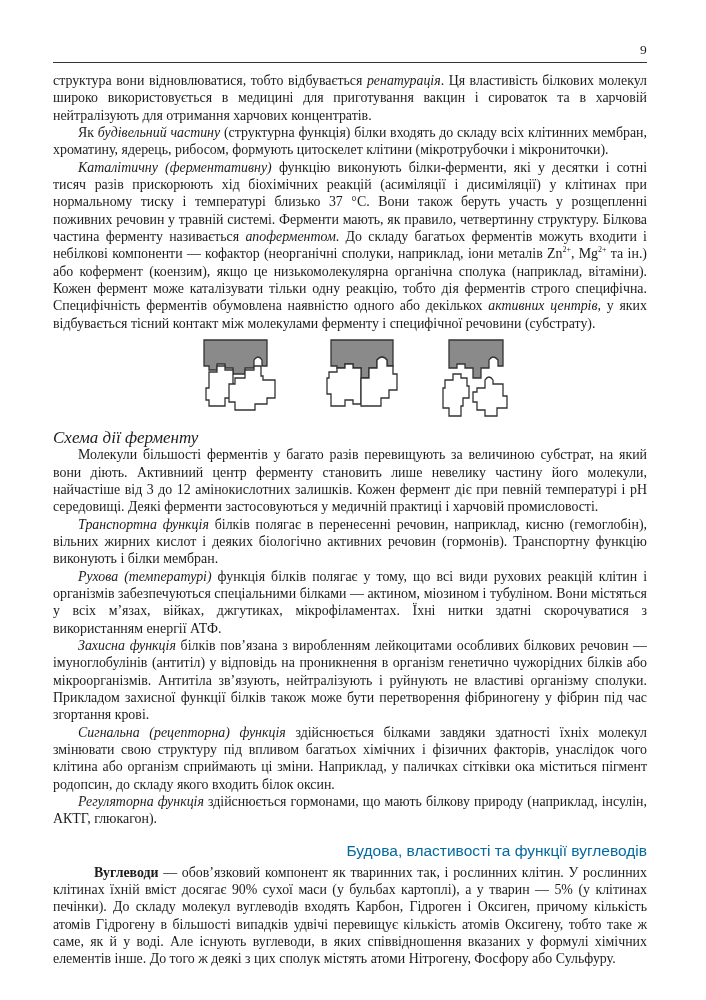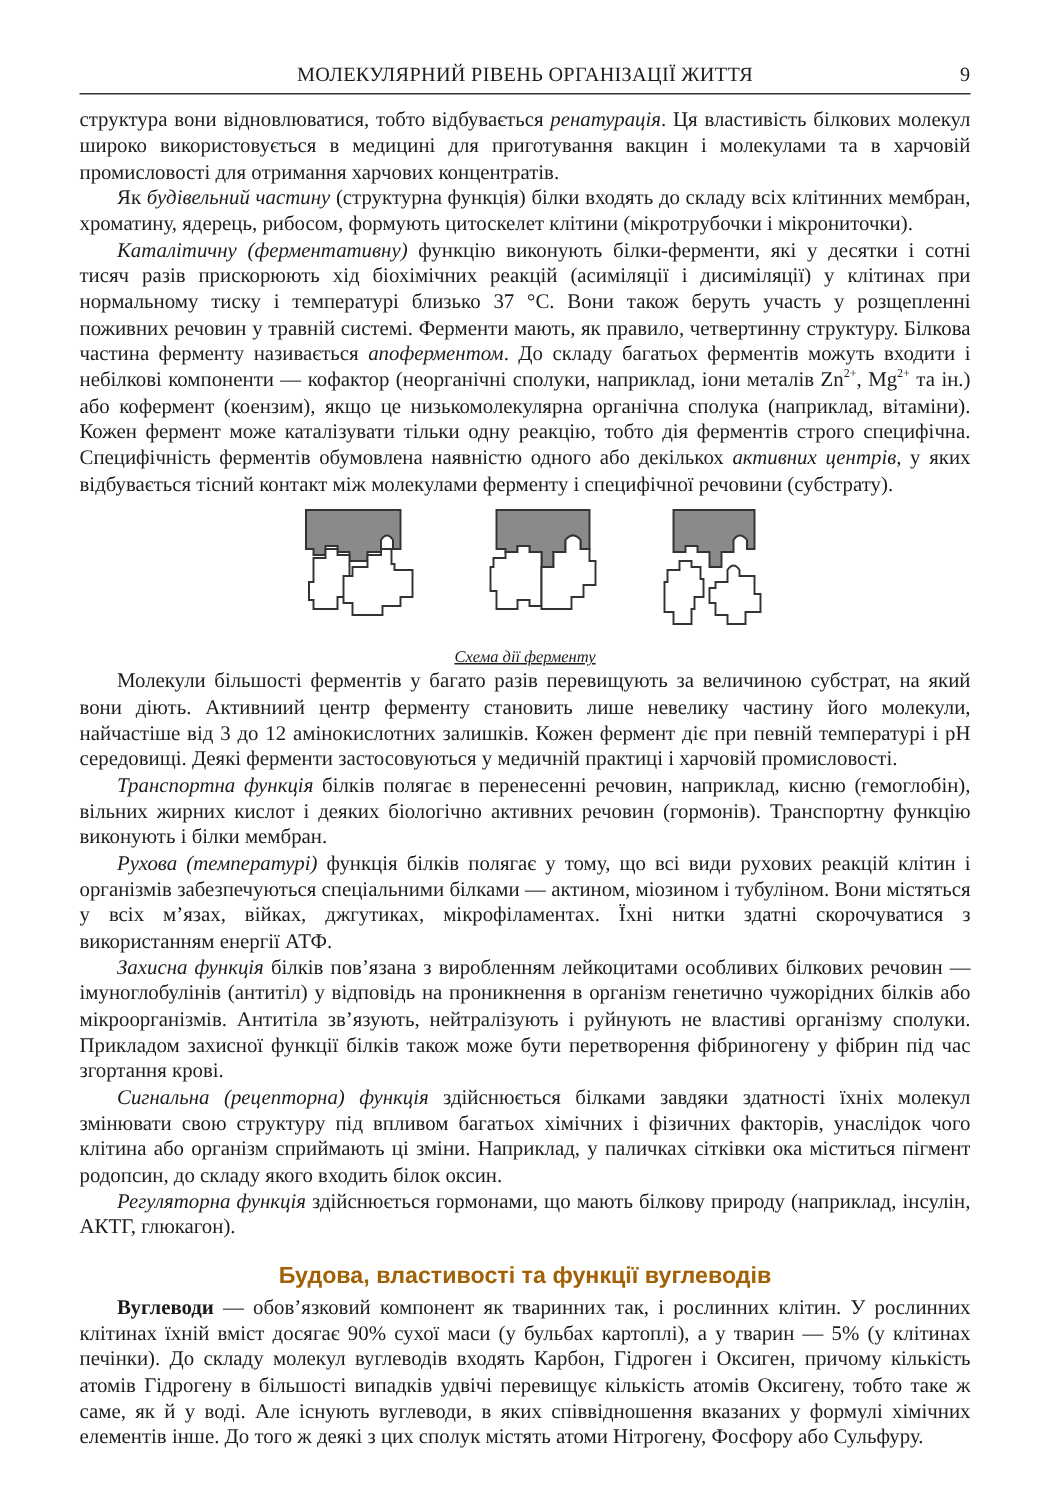--- a/index.html
+++ b/index.html
@@ -17,47 +17,46 @@
     text-transform: uppercase;
   }
   .running-head .page-num { position: absolute; right: 0; top: 2px; }
   .body-text {
     margin-top: 9px; font-size: 13.9px; line-height: 17.35px;
     text-align: justify; hyphens: manual;
   }
   .body-text p { margin: 0; text-indent: 25px; }
   .body-text p.noindent { text-indent: 0; }
   .body-text i { }
-  .body-text b { font-weight: bold; }
+  .body-text b { font-weight: bold; margin-left: 16px; }
   sup { font-size: 8px; line-height: 0; }
   .figure {
     height: 92px; position: relative; margin: 6px 0 0 0;
   }
   .figure svg { position: absolute; top: 0; }
   .caption {
-    text-align: center; font-style: italic; font-size: 11px;
-    line-height: 16px; margin: 0 0 0 0; text-decoration: underline;
+    text-align: left; font-style: italic; font-size: 17px;
+    line-height: 16px; margin: 0 0 0 0;
   }
   .section-heading {
-    font-family: "Liberation Sans", sans-serif; font-weight: bold;
-    font-size: 15.5px; text-align: center; margin: 13px 0 3px 0;
-    line-height: 20px; color: #a16207;
+    font-family: "Liberation Sans", sans-serif; font-weight: normal;
+    font-size: 15.5px; text-align: right; margin: 13px 0 3px 0;
+    line-height: 20px; color: #0369a1;
   }
 </style>
 </head>
 <body>
 
 <div class="page">
   <div class="running-head">
-    <span class="title">Молекулярний рівень організації життя</span>
     <span class="page-num">9</span>
   </div>
 
   <div class="body-text">
-    <p class="noindent"><span>структура вони відновлюватися, тобто відбувається </span><i>ренатурація</i><span>. Ця властивість білкових молекул широко використовується в медицині для приготування вакцин і молекулами та в харчовій промисловості для отримання харчових концентратів.</span></p>
+    <p class="noindent"><span>структура вони відновлюватися, тобто відбувається </span><i>ренатурація</i><span>. Ця властивість білкових молекул широко використовується в медицині для приготування вакцин і сироваток та в харчовій нейтралізують для отримання харчових концентратів.</span></p>
 
 
     <p><span>Як </span><i>будівельний частину</i><span> (структурна функція) білки входять до складу всіх клітинних мембран, хроматину, ядерець, рибосом, формують цитоскелет клітини (мікротрубочки і мікрониточки).</span></p>
 
     <p><i>Каталітичну (ферментативну)</i><span> функцію виконують білки-ферменти, які у десятки і сотні тисяч разів прискорюють хід біохімічних реакцій (асиміляції і дисиміляції) у клітинах при нормальному тиску і температурі близько 37 °С. Вони також беруть участь у розщепленні поживних речовин у травній системі. Ферменти мають, як правило, четвертинну структуру. Білкова частина ферменту називається </span><i>апоферментом</i><span>. До складу багатьох ферментів можуть входити і небілкові компоненти — кофактор (неорганічні сполуки, наприклад, іони металів Zn</span><sup>2+</sup><span>, Mg</span><sup>2+</sup><span> та ін.) або кофермент (коензим), якщо це низькомолекулярна органічна сполука (наприклад, вітаміни). Кожен фермент може каталізувати тільки одну реакцію, тобто дія ферментів строго специфічна. Специфічність ферментів обумовлена наявністю одного або декількох </span><i>активних центрів</i><span>, у яких відбувається тісний контакт між молекулами ферменту і специфічної речовини (субстрату).</span></p>
 
     <div class="figure">
       <svg style="left:150px" width="74" height="88" viewBox="0 0 74 88">
         <path d="M1 2 H64 V28 H59 V22 Q55 16 51 22 V30 H42 V36 H30 V30 H22 V26 H14 V32 H6 V28 H1 Z" fill="#8a8a8a" stroke="#333" stroke-width="1.3"></path>
         <path d="M6 34 H14 V28 H22 V32 H30 V40 H30 V60 H22 V68 H6 V62 H3 V50 H6 Z" fill="#fff" stroke="#333" stroke-width="1.3"></path>

